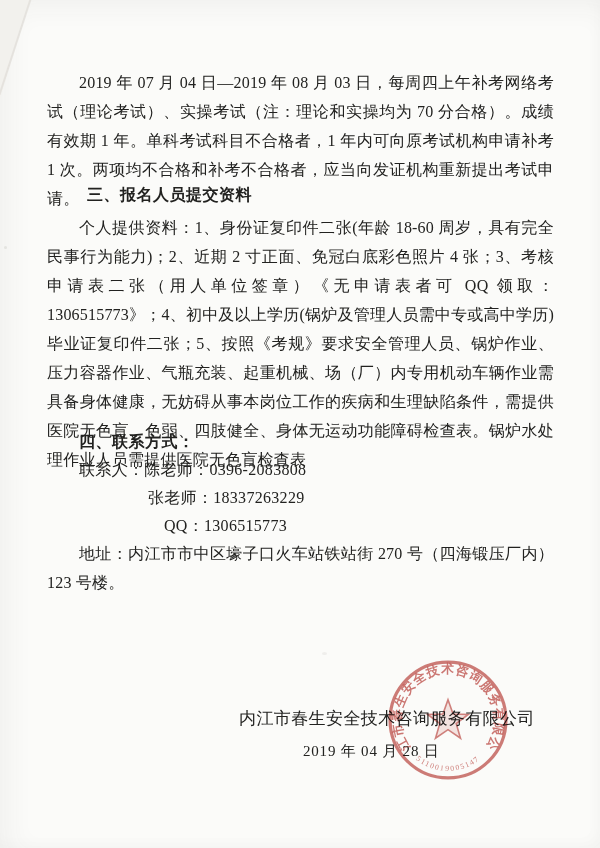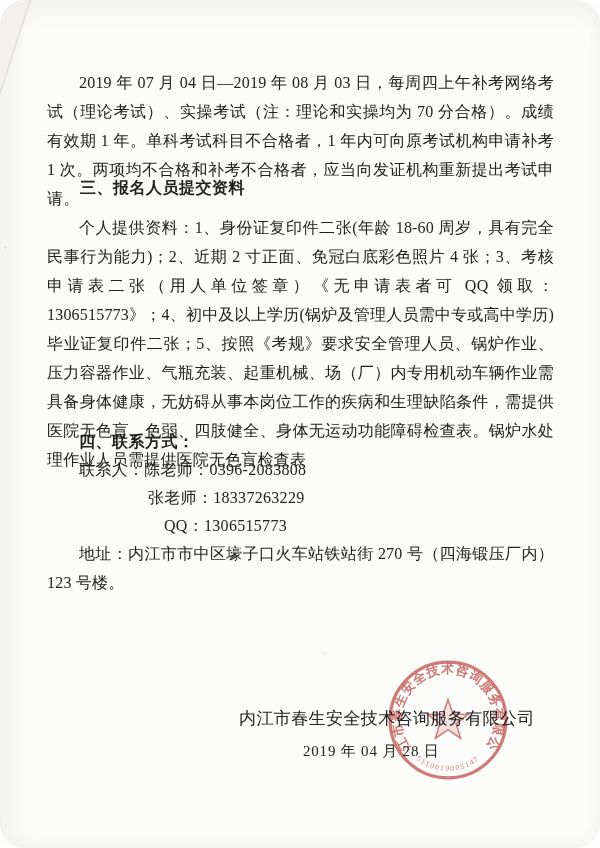--- a/index.html
+++ b/index.html
@@ -5,21 +5,20 @@
   html, body { margin: 0; padding: 0; background: #ffffff; }
   .page {
     position: relative;
     width: 600px;
     height: 848px;
     background: #fbfbf9;
     overflow: hidden;
     font-family: "Liberation Serif", "DejaVu Serif", serif;
     color: #222220;
     box-shadow: inset 10px 8px 26px rgba(60,60,55,0.05), inset -4px -4px 14px rgba(60,60,55,0.02);
-    border-radius: 24px;
   }
   
   .fold-shade {
     position: absolute; left: 0; top: 0;
     width: 0; height: 0;
     border-left: 30px solid #f2f1ed;
     border-bottom: 98px solid transparent;
   }
   .fold-line {
     position: absolute; left: -35px; top: 46px;
@@ -77,21 +76,21 @@
 
 <div class="page">
 
   <div class="fold-shade"></div>
   <div class="fold-line"></div>
   <div class="speck s1"></div>
   <div class="speck s2"></div>
 
   <p class="abs body-text" id="para-exam">2019 年 07 月 04 日—2019 年 08 月 03 日，每周四上午补考网络考试（理论考试）、实操考试（注：理论和实操均为 70 分合格）。成绩有效期 1 年。单科考试科目不合格者，1 年内可向原考试机构申请补考 1 次。两项均不合格和补考不合格者，应当向发证机构重新提出考试申请。</p>
 
-  <h3 class="abs heading" id="heading-materials" style="margin:1px">三、报名人员提交资料</h3>
+  <h3 class="abs heading" id="heading-materials" style="margin:8px">三、报名人员提交资料</h3>
 
   <p class="abs body-text" id="para-materials">个人提供资料：1、身份证复印件二张(年龄 18-60 周岁，具有完全民事行为能力)；2、近期 2 寸正面、免冠白底彩色照片 4 张；3、考核申请表二张（用人单位签章）《无申请表者可 QQ 领取：1306515773》；4、初中及以上学历(锅炉及管理人员需中专或高中学历)毕业证复印件二张；5、按照《考规》要求安全管理人员、锅炉作业、压力容器作业、气瓶充装、起重机械、场（厂）内专用机动车辆作业需具备身体健康，无妨碍从事本岗位工作的疾病和生理缺陷条件，需提供医院无色盲、色弱、四肢健全、身体无运动功能障碍检查表。锅炉水处理作业人员需提供医院无色盲检查表</p>
 
   <h3 class="abs heading" id="heading-contact" style="margin:0">四、联系方式：</h3>
 
   <div class="abs line" id="contact-person">联系人：陈老师：0396-2083808</div>
 
   <div class="abs line" id="contact-second">张老师：18337263229</div>
 
   <div class="abs line" id="contact-qq">QQ：1306515773</div>

